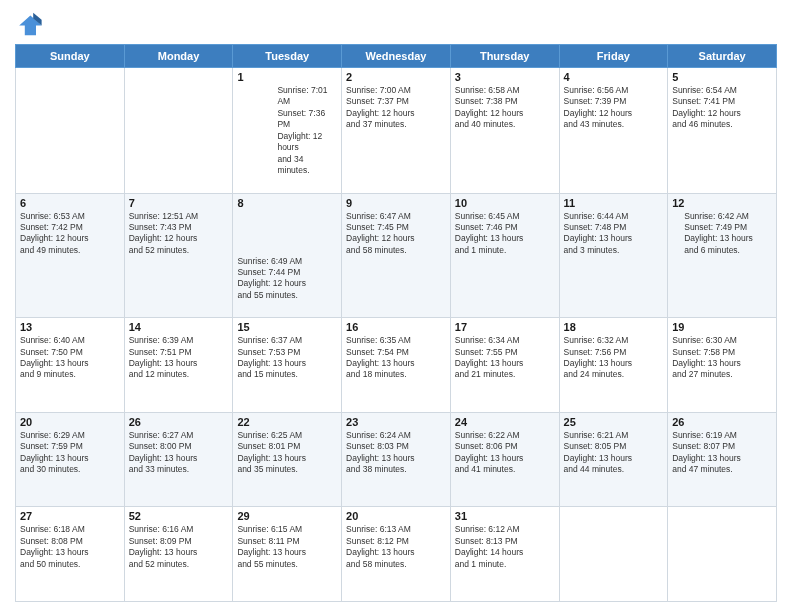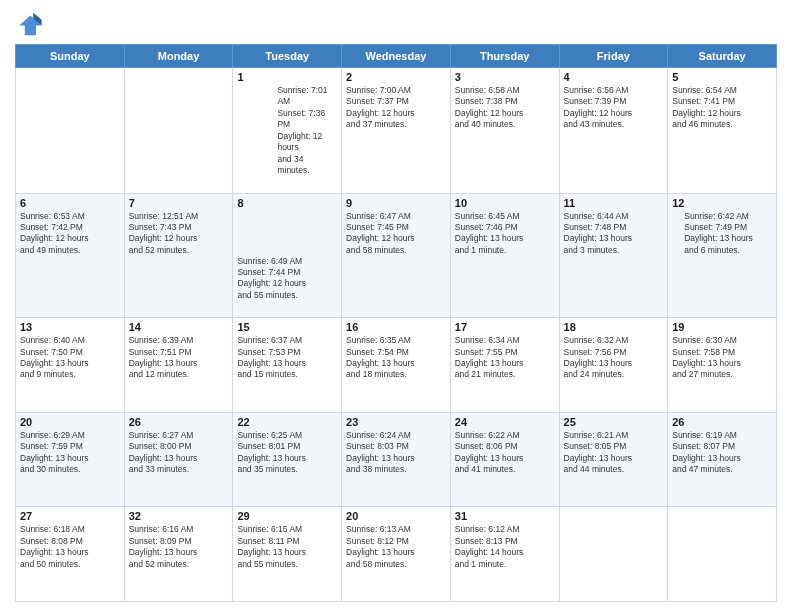--- a/index.html
+++ b/index.html
@@ -326,21 +326,21 @@
         </tr>
         <tr>
           <td>
             <span class="day-number">27</span>
             <div class="cell-info" style="white-space: pre-line;">Sunrise: 6:18 AM
 Sunset: 8:08 PM
 Daylight: 13 hours
 and 50 minutes.</div>
           </td>
           <td>
-            <span class="day-number">32</span>
+            <span class="day-number">52</span>
             <div class="cell-info" style="white-space: pre-line;">Sunrise: 6:16 AM
 Sunset: 8:09 PM
 Daylight: 13 hours
 and 52 minutes.</div>
           </td>
           <td>
             <span class="day-number">29</span>
             <div class="cell-info" style="white-space: pre-line;">Sunrise: 6:15 AM
 Sunset: 8:11 PM
 Daylight: 13 hours

